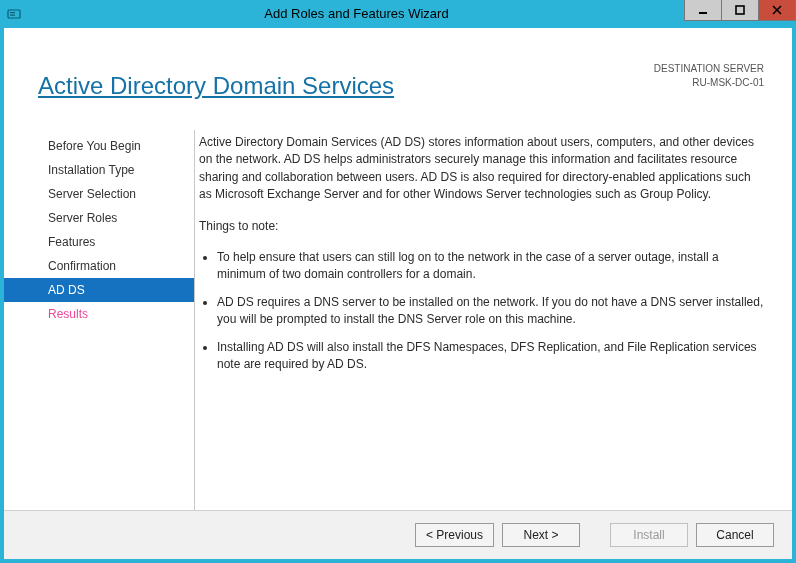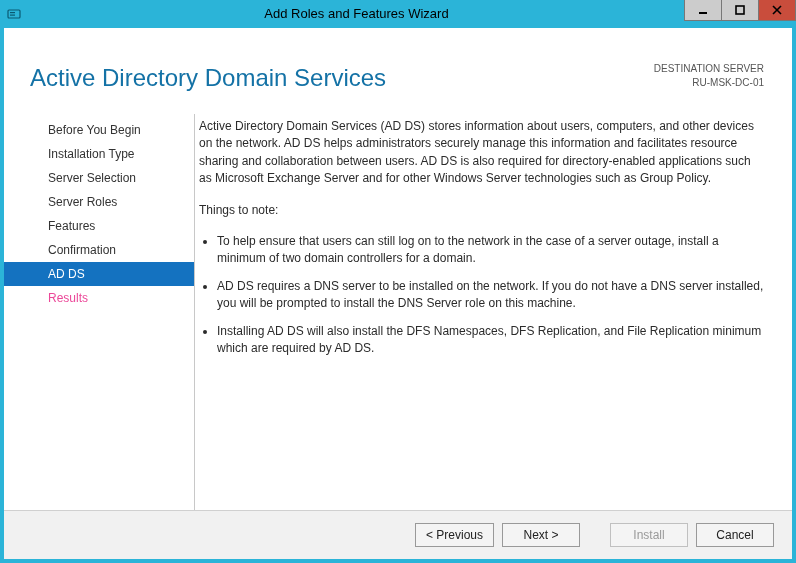--- a/index.html
+++ b/index.html
@@ -63,24 +63,25 @@
   .win-btn.close { background: #c94d3c; }
   .win-btn svg { display:block; }
   
   .header {
     display: flex;
     justify-content: space-between;
     align-items: flex-start;
     padding: 24px 28px 18px 22px;
   }
   .header h1 {
-    margin: 4px;
+    margin: 12px;
     font-size: 24px;
     font-weight: 300;
     color: #1472a6;
+    text-decoration: underline;
   }
   .dest {
     text-align: right;
     font-size: 10px;
     color: #555;
     line-height: 1.4;
     padding-top: 2px;
   }
   
   .body {
@@ -201,21 +202,21 @@
       <div class="step active">AD DS</div>
       <div class="step disabled">Results</div>
     </div>
 
     <div class="content">
       <p>Active Directory Domain Services (AD DS) stores information about users, computers, and other devices on the network.  AD DS helps administrators securely manage this information and facilitates resource sharing and collaboration between users.  AD DS is also required for directory-enabled applications such as Microsoft Exchange Server and for other Windows Server technologies such as Group Policy.</p>
       <p>Things to note:</p>
       <ul>
         <li>To help ensure that users can still log on to the network in the case of a server outage, install a minimum of two domain controllers for a domain.</li>
         <li>AD DS requires a DNS server to be installed on the network.  If you do not have a DNS server installed, you will be prompted to install the DNS Server role on this machine.</li>
-        <li>Installing AD DS will also install the DFS Namespaces, DFS Replication, and File Replication minimum which are required by AD DS.</li>
+        <li>Installing AD DS will also install the DFS Namespaces, DFS Replication, and File Replication services note are required by AD DS.</li>
       </ul>
     </div>
   </div>
 
   <div class="footer">
     <div class="btn">&lt; Previous</div>
     <div class="btn">Next &gt;</div>
     <div class="gap"></div>
     <div class="btn disabled">Install</div>
     <div class="btn">Cancel</div>

